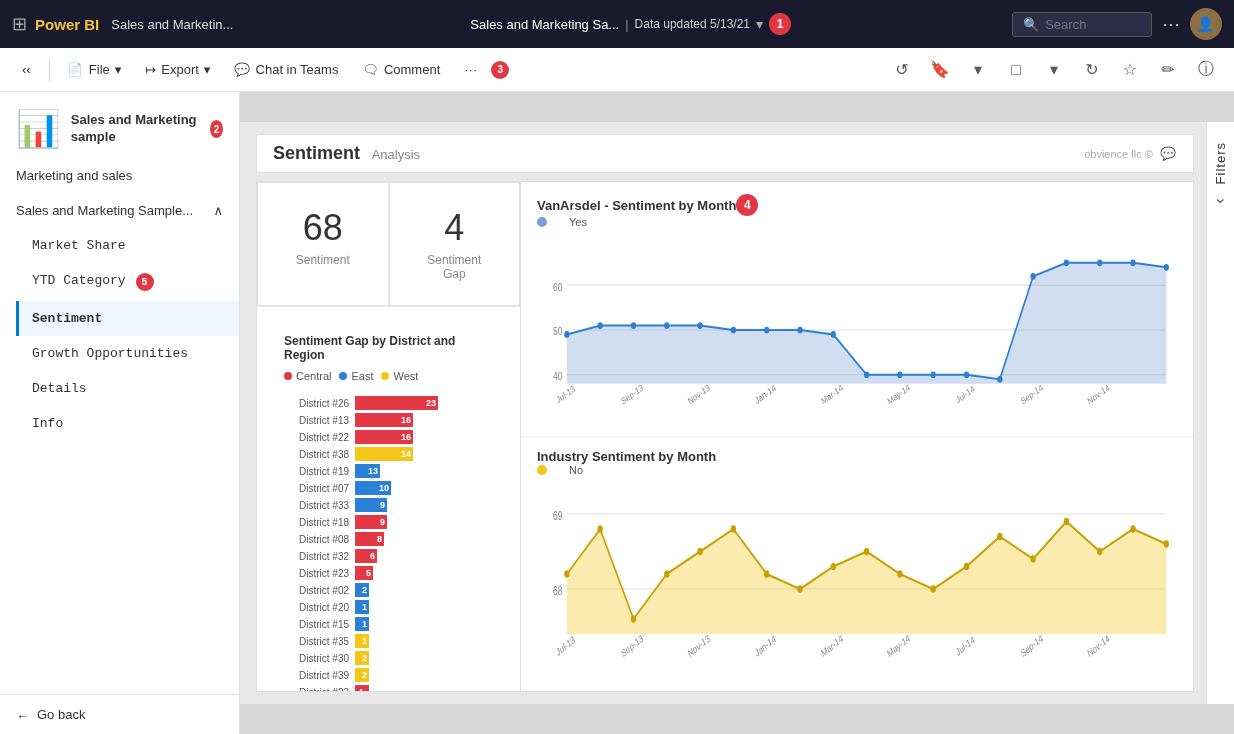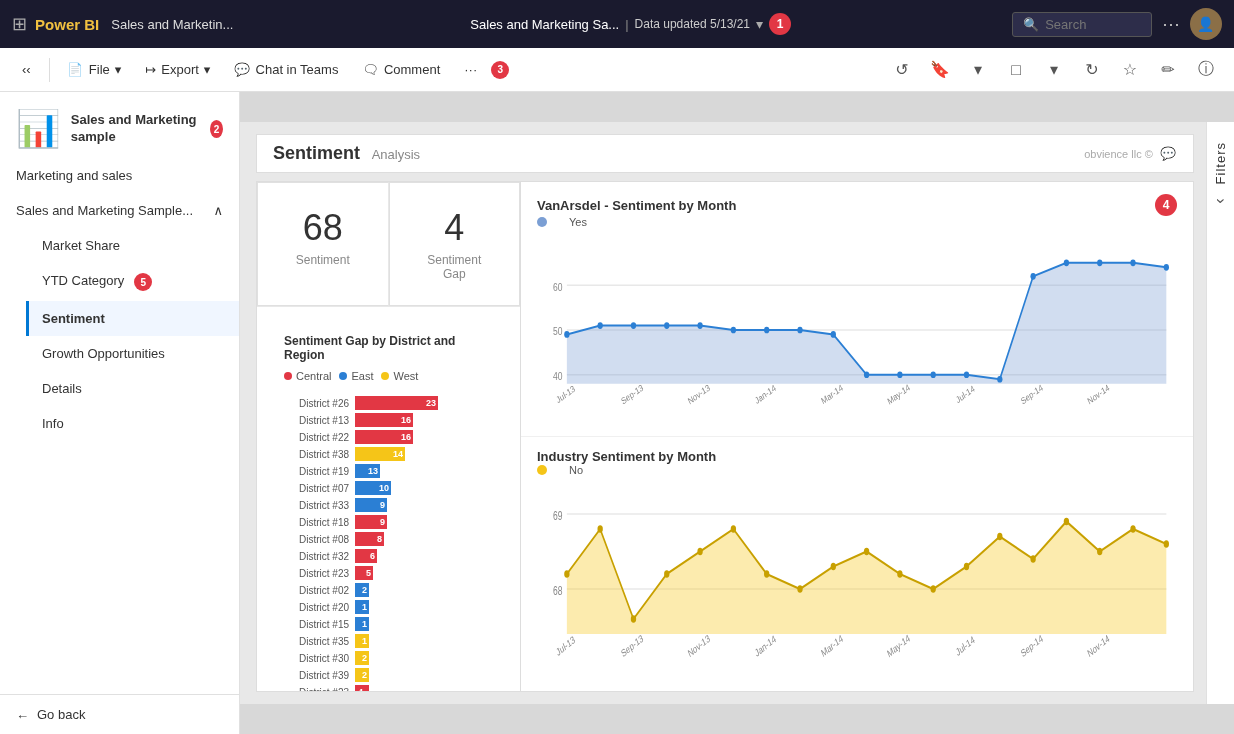--- a/index.html
+++ b/index.html
@@ -68,21 +68,21 @@
     .sidebar-nav { flex: 1; }
     .sidebar-item {
       padding: 10px 16px; cursor: pointer; color: #333; font-size: 13px;
       display: flex; align-items: flex-start; gap: 6px;
     }
     .sidebar-item.active { border-left: 3px solid #0078d4; background: #f0f6ff; font-weight: 600; padding-left: 13px; }
     .sidebar-section {
       padding: 10px 16px; cursor: pointer; color: #333; font-size: 13px;
       display: flex; align-items: center; justify-content: space-between;
     }
-    .sidebar-subitems { padding-left: 26px; }
+    .sidebar-subitems { padding-left: 16px; font-family: Liberation Mono, monospace; }
     .sidebar-footer { padding: 12px 16px; border-top: 1px solid #e0e0e0; display: flex; align-items: center; gap: 8px; cursor: pointer; color: #333; font-size: 13px; }
 
     
     .content { flex: 1; overflow: hidden; display: flex; flex-direction: column; position: relative; }
     .metric-card {
       background: #fff; padding: 24px 32px; text-align: center;
       border: 1px solid #e0e0e0;
     }
     .metric-value { font-size: 36px; font-weight: 300; color: #333; }
     .metric-label { font-size: 12px; color: #888; margin-top: 4px; }
@@ -285,21 +285,21 @@
                     <div class="district-label">District #22</div>
                     <div class="bar-container">
                       <div class="bar" style="width: 58px; background: rgb(226, 55, 68); min-width: 14px;">
                         <span class="bar-value">16</span>
                       </div>
                     </div>
                   </div>
                   <div class="district-row">
                     <div class="district-label">District #38</div>
                     <div class="bar-container">
-                      <div class="bar" style="width: 50px; background: rgb(245, 197, 24); min-width: 14px;">
+                      <div class="bar" style="width: 58px; background: rgb(245, 197, 24); min-width: 14px;">
                         <span class="bar-value">14</span>
                       </div>
                     </div>
                   </div>
                   <div class="district-row">
                     <div class="district-label">District #19</div>
                     <div class="bar-container">
                       <div class="bar" style="width: 25px; background: rgb(43, 127, 212); min-width: 14px;">
                         <span class="bar-value">13</span>
                       </div>
@@ -425,21 +425,21 @@
                       </div>
                     </div>
                   </div>
                 </div>
             </div>
           </div>
 
           <div style="flex:1; display:flex; flex-direction:column; border:1px solid #ddd; border-left:none; background:#fff; overflow:hidden;">
 
             <div style="flex:1; padding:12px 16px; border-bottom:1px solid #f0f0f0; display:flex;flex-direction:column;">
-              <div style="display:flex; align-items:center; justify-content:space-between;">
+              <div style="display:flex; align-items:center; ">
                 <span style="font-size:13px; font-weight:600; color:#333;">VanArsdel - Sentiment by Month</span>
                 <span class="red-badge">4</span>
               </div>
               <div class="chart-legend">
                 <div style="width:10px;height:10px;border-radius:50%;background:#7b9fd4;"></div>
                 <span>Yes</span>
               </div>
               <svg id="vanarsdel-svg" class="chart-svg" viewBox="0 0 600 140" preserveAspectRatio="none" style="flex:1;">
                   <line x1="28" x2="590" y1="103.33333333333333" y2="103.33333333333333" stroke="#e8e8e8" stroke-width="1"></line>
                   <text x="24" y="107.33333333333333" text-anchor="end" font-size="8" fill="#888">40</text>

